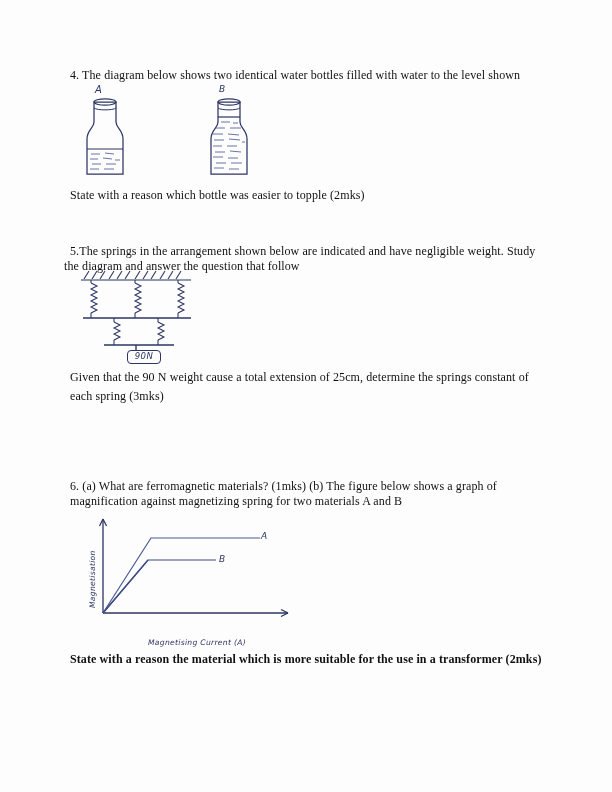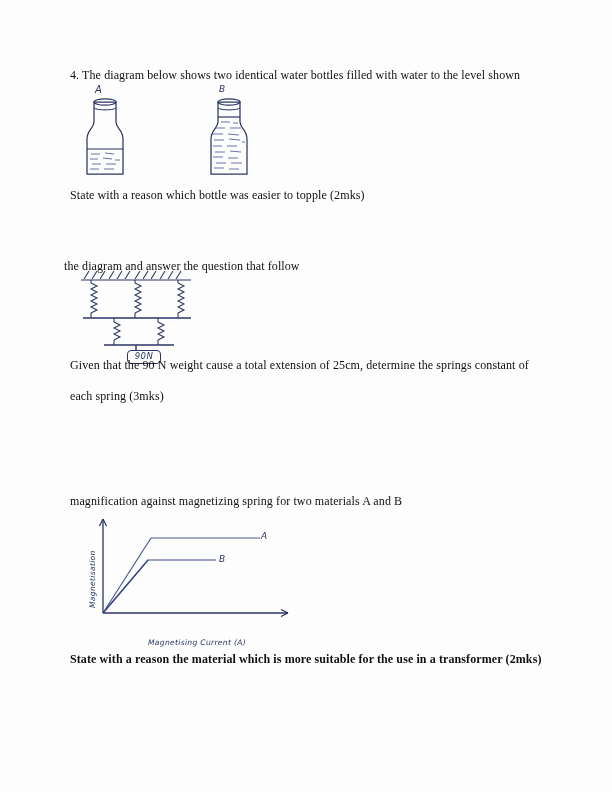--- a/index.html
+++ b/index.html
@@ -134,20 +134,21 @@
         <path d="M26,64 L36,64"></path>
       <path d="M14,69 L24,69"></path>
         <path d="M29,69 L40,69"></path>
       <path d="M12,74 L22,74"></path>
         <path d="M27,75 L37,75"></path>
     </g>
   </svg>
 
   <div class="qtext" style="left:70px; top:188px; width:480px;">State with a reason which bottle was easier to topple (2mks)</div>
 
+  <div class="qtext" style="left:70px; top:244px; width:485px;">5.The springs in the arrangement shown below are indicated and have negligible weight. Study</div>
   <div class="qtext" style="left:64px; top:259px; width:485px;">the diagram and answer the question that follow</div>
 
   <svg class="fig" style="left:78px; top:268px;" width="125" height="95">
 
     <g stroke="#2b3563" stroke-width="1.1" fill="none">
       <path d="M3,12 L113,12"></path>
       <path d="M6,11 L11,3"></path>
         <path d="M14,11 L19,3"></path>
         <path d="M22,11 L27,3"></path>
       <path d="M31,11 L36,3"></path>
@@ -193,23 +194,24 @@
       <path d="M80,72 L80,77"></path>
     </g>
 
     <path stroke="#2b3563" stroke-width="1.4" fill="none" d="M26,77 L96,77"></path>
 
     <path stroke="#2b3563" stroke-width="1.4" fill="none" d="M58,77 L58,82"></path>
   </svg>
 
   <div class="weightbox" style="left:127px; top:350px; width:32px; height:12px;">90N</div>
 
-  <div class="qtext" style="left:70px; top:358px; width:490px;">Given that the 90 N weight cause a total extension of 25cm, determine the springs constant of</div>
+  <div class="qtext" style="left:70px; top:370px; width:490px;">Given that the 90 N weight cause a total extension of 25cm, determine the springs constant of</div>
   <div class="qtext" style="left:70px; top:389px; width:490px;">each spring (3mks)</div>
 
+  <div class="qtext" style="left:70px; top:479px; width:490px;">6. (a) What are ferromagnetic materials? (1mks) (b) The figure below shows a graph of</div>
   <div class="qtext" style="left:70px; top:494px; width:490px;">magnification against magnetizing spring for two materials A and B</div>
 
   <svg class="fig" style="left:85px; top:512px;" width="215" height="110">
 
     <g stroke="#2b3563" stroke-width="1.3" fill="none">
       <path d="M18,101 L18,7"></path>
       <path d="M18,7 L14.5,14"></path>
       <path d="M18,7 L21.5,14"></path>
     </g>
 

